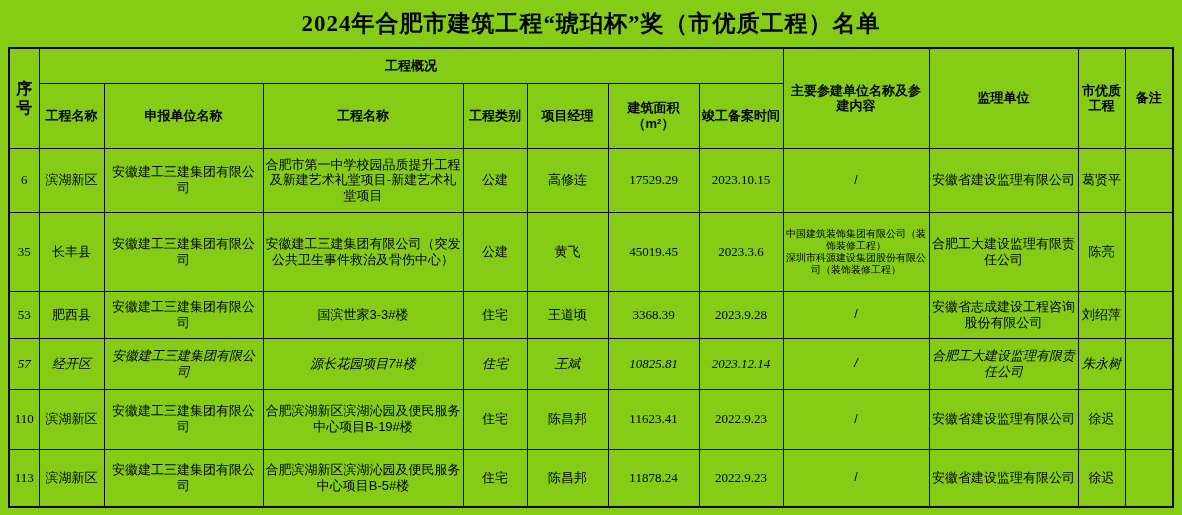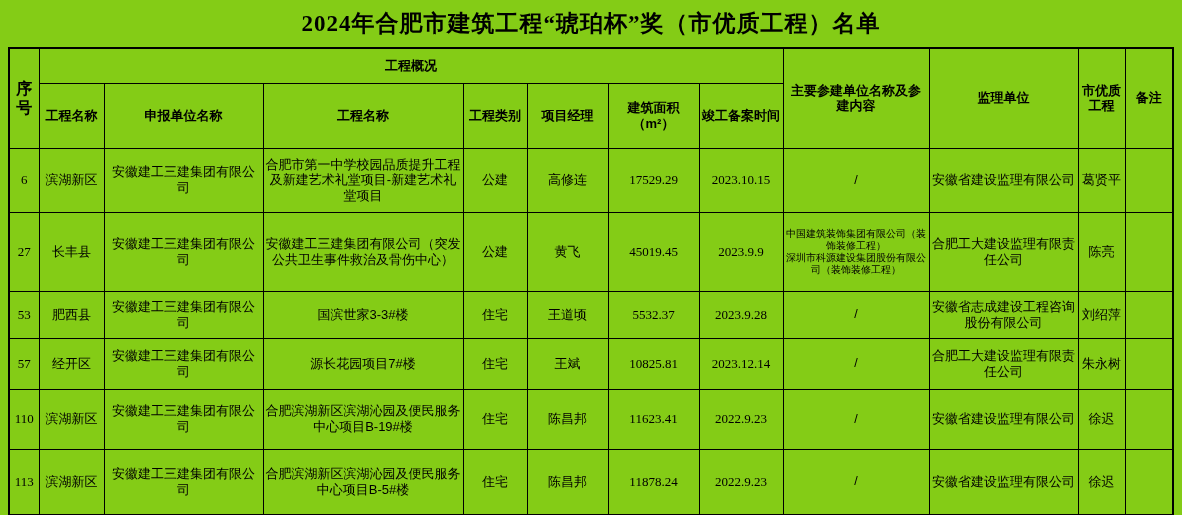--- a/index.html
+++ b/index.html
@@ -104,49 +104,49 @@
     <td>公建</td>
     <td>高修连</td>
     <td class="num-cell">17529.29</td>
     <td class="num-cell">2023.10.15</td>
     <td style="font-size:12.5px;">/</td>
     <td>安徽省建设监理有限公司</td>
     <td>葛贤平</td>
     <td></td>
   </tr>
         <tr style="height: 79px;">
-    <td class="num-cell">27</td>
+    <td class="num-cell">35</td>
     <td>长丰县</td>
     <td>安徽建工三建集团有限公司</td>
     <td>安徽建工三建集团有限公司（突发公共卫生事件救治及骨伤中心）</td>
     <td>公建</td>
     <td>黄飞</td>
     <td class="num-cell">45019.45</td>
-    <td class="num-cell">2023.9.9</td>
+    <td class="num-cell">2023.3.6</td>
     <td style="font-size:10px;">中国建筑装饰集团有限公司（装饰装修工程）
 深圳市科源建设集团股份有限公司（装饰装修工程）</td>
     <td>合肥工大建设监理有限责任公司</td>
     <td>陈亮</td>
     <td></td>
   </tr>
         <tr style="height: 47px;">
     <td class="num-cell">53</td>
     <td>肥西县</td>
     <td>安徽建工三建集团有限公司</td>
     <td>国滨世家3-3#楼</td>
     <td>住宅</td>
     <td>王道顷</td>
-    <td class="num-cell">5532.37</td>
+    <td class="num-cell">3368.39</td>
     <td class="num-cell">2023.9.28</td>
     <td style="font-size:12.5px;">/</td>
     <td>安徽省志成建设工程咨询股份有限公司</td>
     <td>刘绍萍</td>
     <td></td>
   </tr>
-        <tr style="height: 51px;">
+        <tr style="height: 51px; font-style: italic;">
     <td class="num-cell">57</td>
     <td>经开区</td>
     <td>安徽建工三建集团有限公司</td>
     <td>源长花园项目7#楼</td>
     <td>住宅</td>
     <td>王斌</td>
     <td class="num-cell">10825.81</td>
     <td class="num-cell">2023.12.14</td>
     <td style="font-size:12.5px;">/</td>
     <td>合肥工大建设监理有限责任公司</td>
@@ -160,21 +160,21 @@
     <td>合肥滨湖新区滨湖沁园及便民服务中心项目B-19#楼</td>
     <td>住宅</td>
     <td>陈昌邦</td>
     <td class="num-cell">11623.41</td>
     <td class="num-cell">2022.9.23</td>
     <td style="font-size:12.5px;">/</td>
     <td>安徽省建设监理有限公司</td>
     <td>徐迟</td>
     <td></td>
   </tr>
-        <tr style="height: 66px;">
+        <tr style="height: 58px;">
     <td class="num-cell">113</td>
     <td>滨湖新区</td>
     <td>安徽建工三建集团有限公司</td>
     <td>合肥滨湖新区滨湖沁园及便民服务中心项目B-5#楼</td>
     <td>住宅</td>
     <td>陈昌邦</td>
     <td class="num-cell">11878.24</td>
     <td class="num-cell">2022.9.23</td>
     <td style="font-size:12.5px;">/</td>
     <td>安徽省建设监理有限公司</td>

